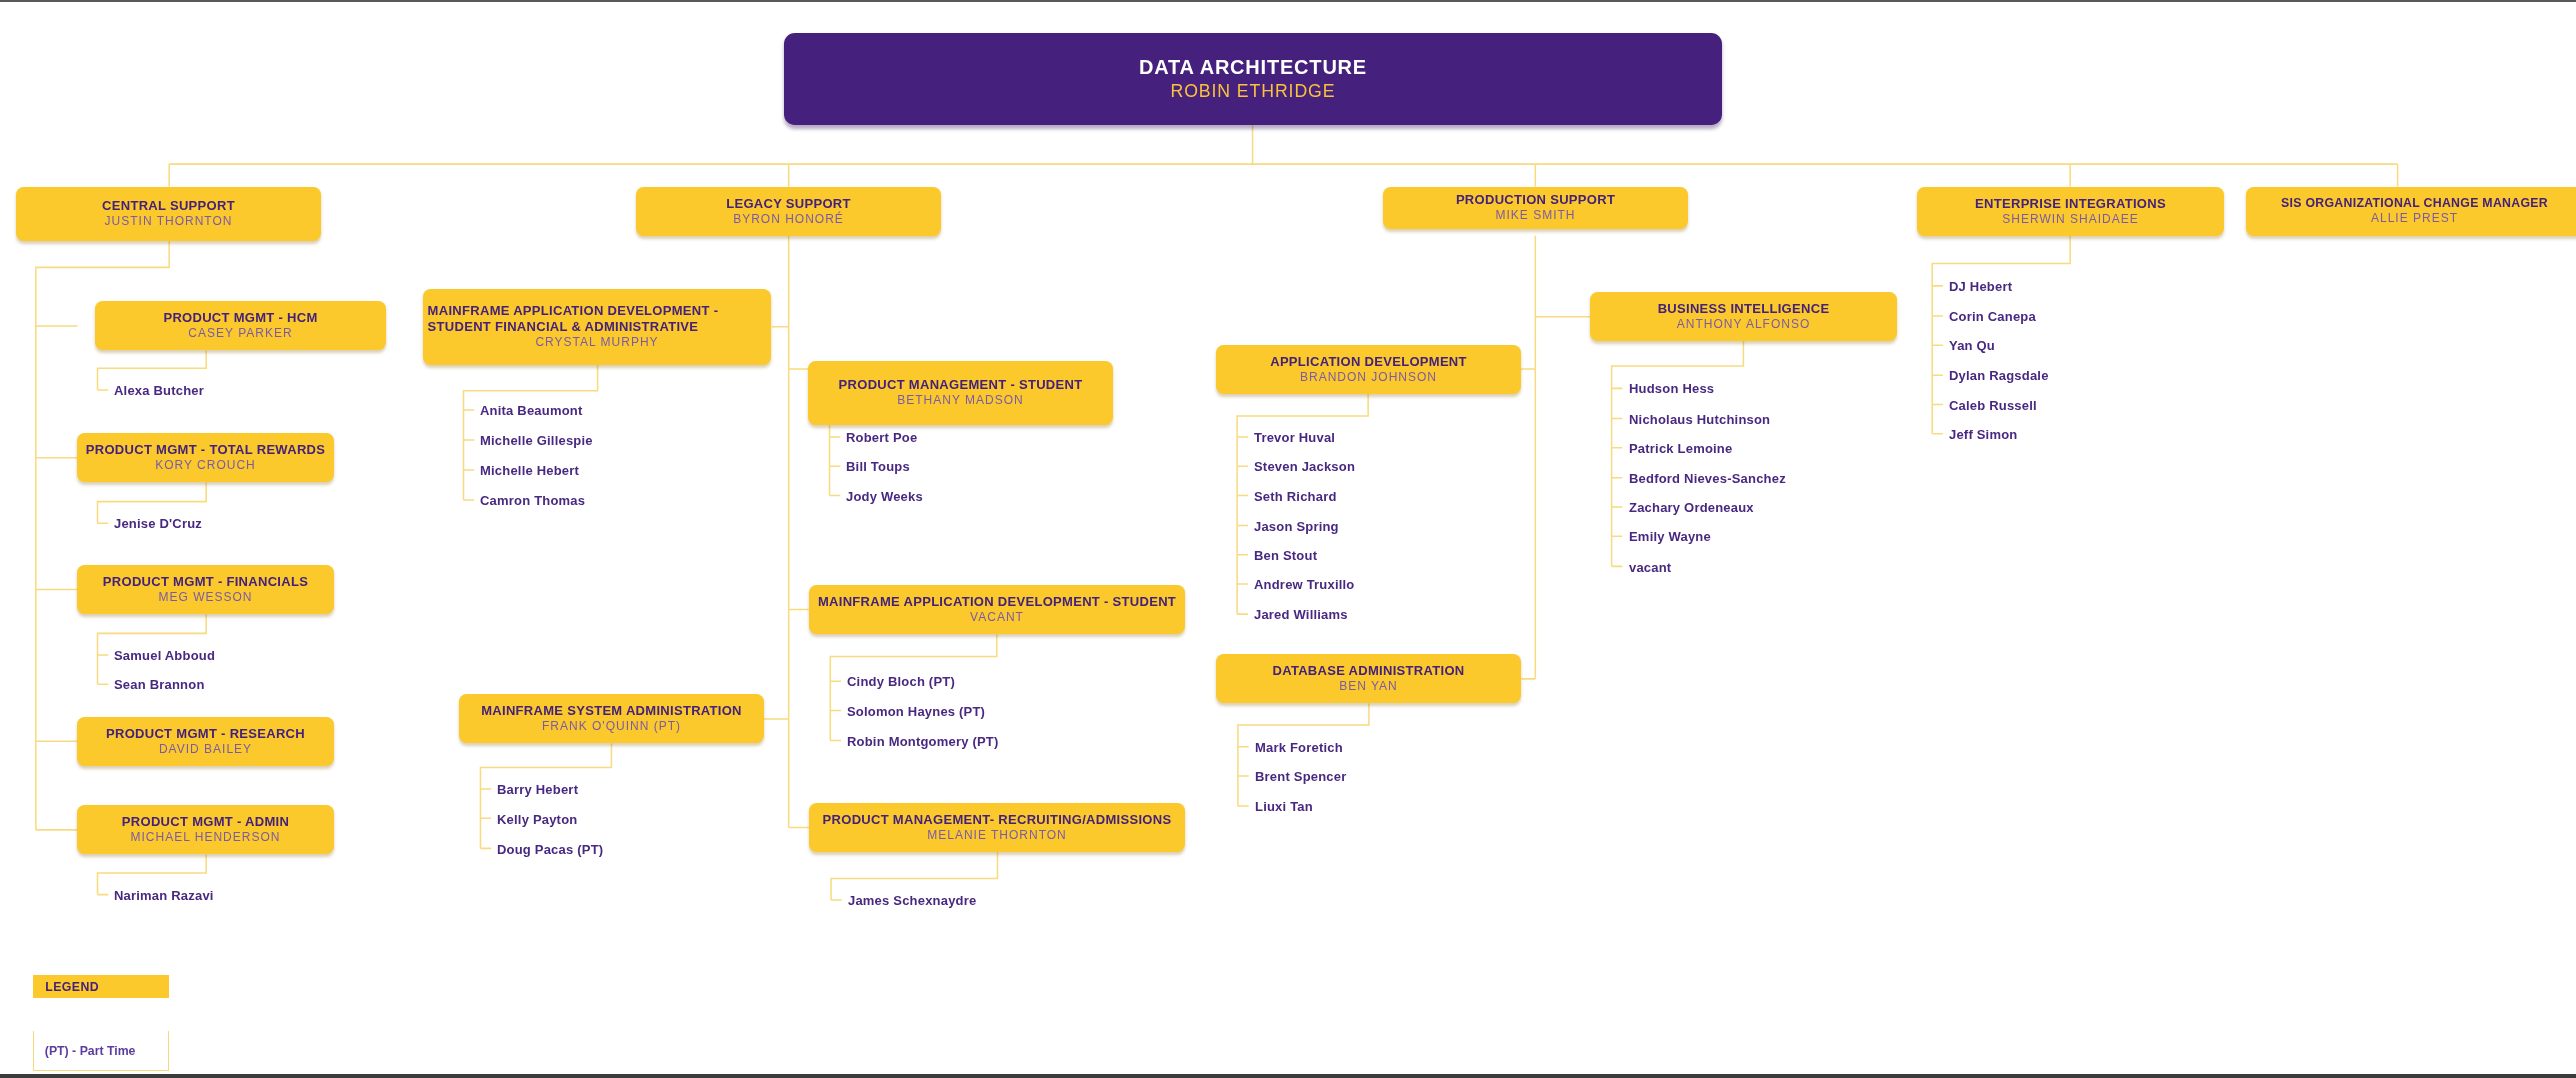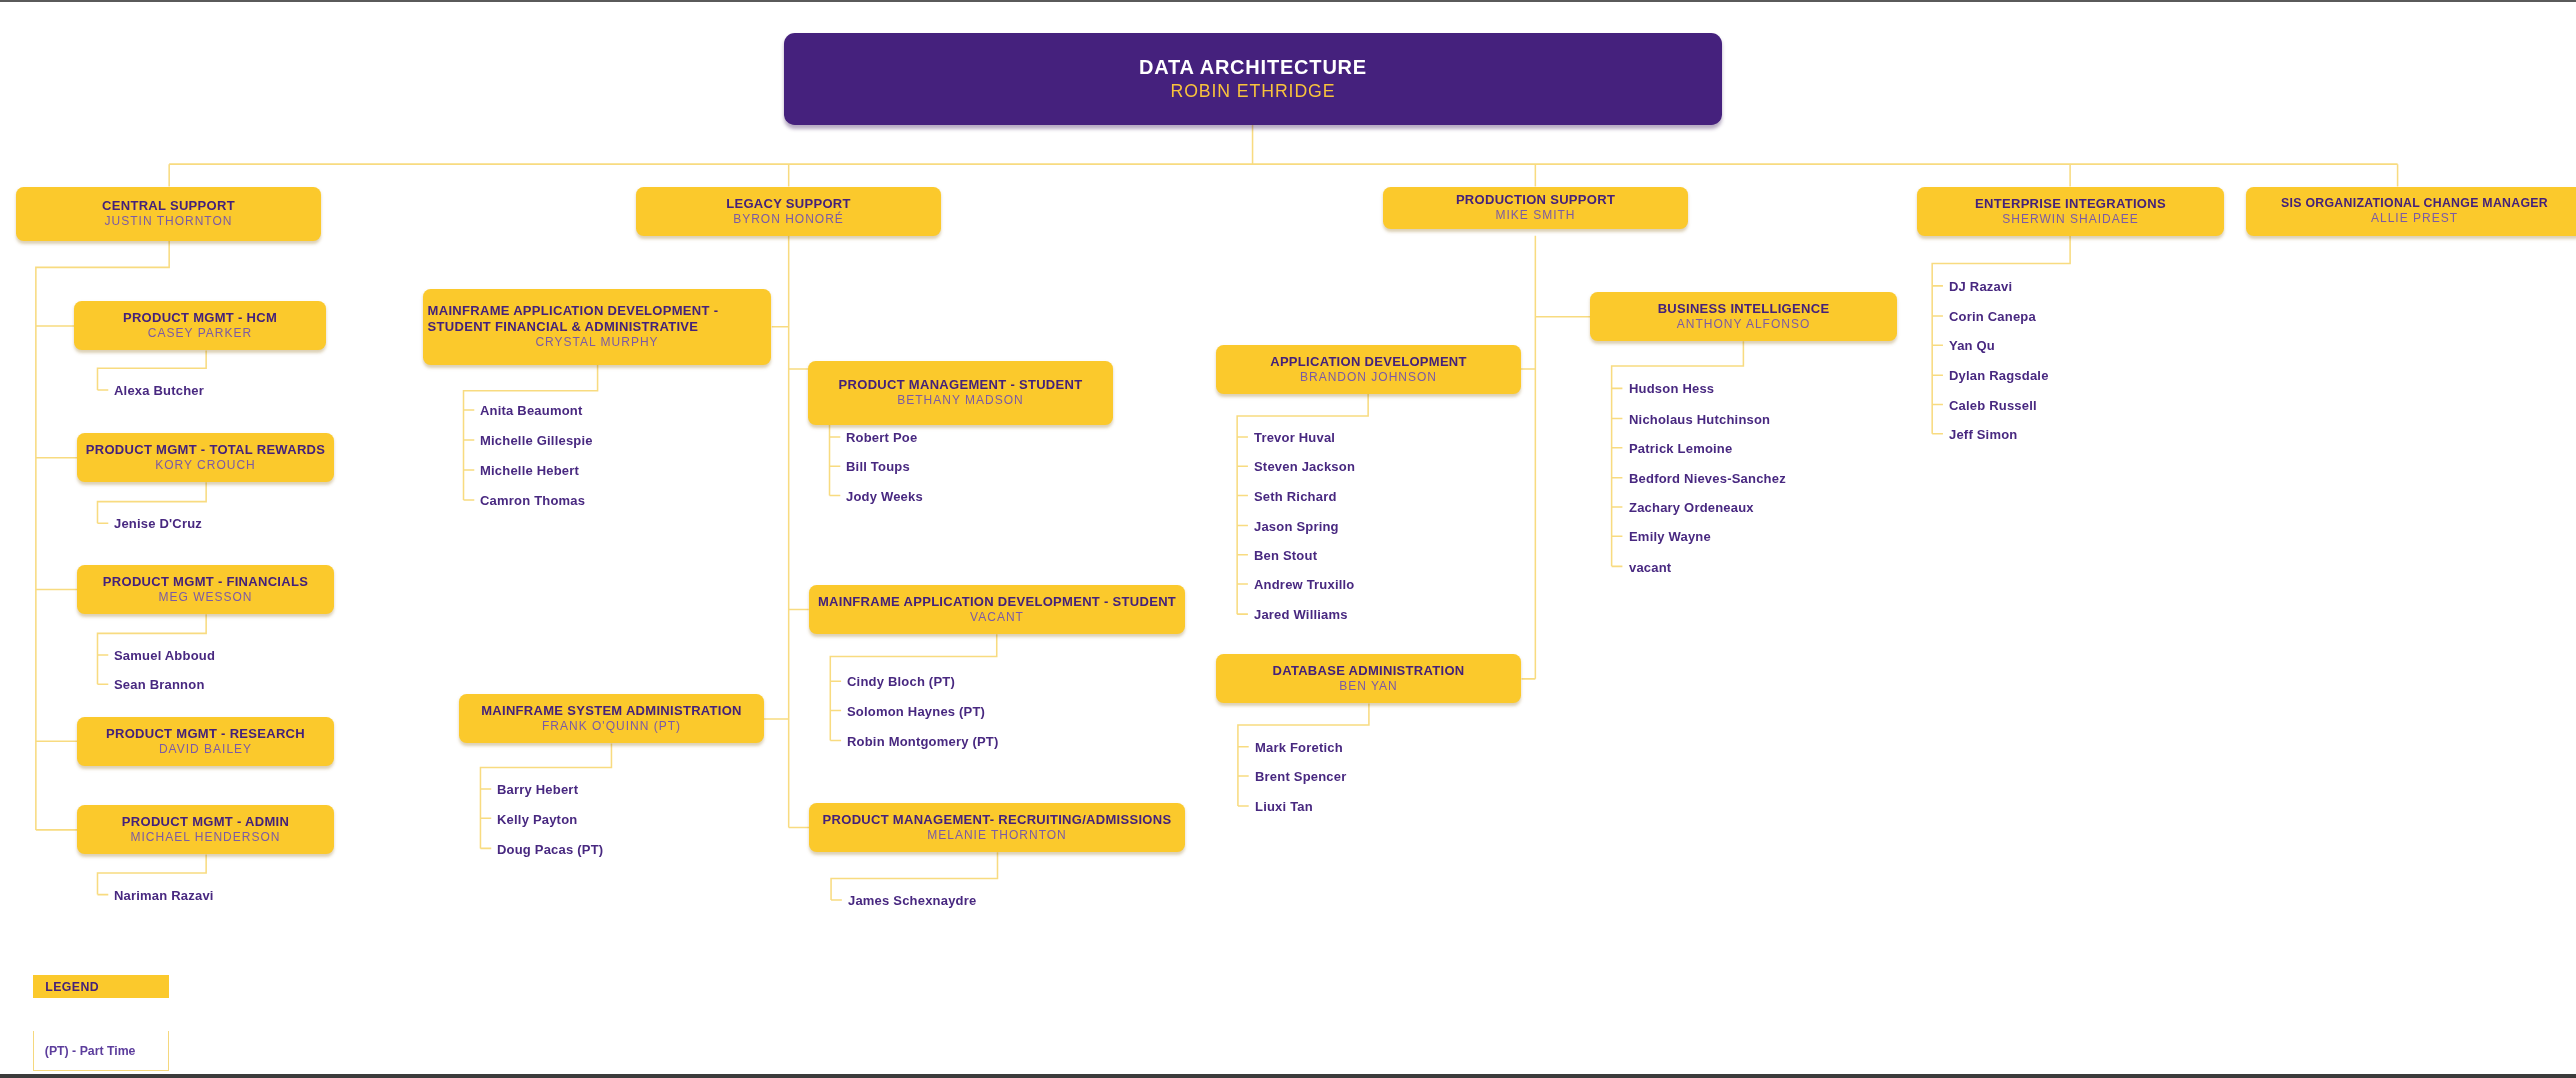--- a/index.html
+++ b/index.html
@@ -65,21 +65,21 @@
 </div>
 <div class="box" style="left:1917px;top:187px;width:307px;height:49px">
   <div class="t">ENTERPRISE INTEGRATIONS</div>
   <div class="n">SHERWIN SHAIDAEE</div>
 </div>
 <div class="box" style="left:2246px;top:187px;width:337px;height:49px">
   <div class="t" style="font-size:12.3px">SIS ORGANIZATIONAL CHANGE MANAGER</div>
   <div class="n">ALLIE PREST</div>
 </div>
 
-<div class="box" style="left:74px;top:301px;width:252px;height:49px">
+<div class="box" style="left:95px;top:301px;width:291px;height:49px">
   <div class="t">PRODUCT MGMT - HCM</div>
   <div class="n">CASEY PARKER</div>
 </div>
 <div class="box" style="left:77px;top:433px;width:257px;height:49px">
   <div class="t">PRODUCT MGMT - TOTAL REWARDS</div>
   <div class="n">KORY CROUCH</div>
 </div>
 <div class="box" style="left:77px;top:565px;width:257px;height:49px">
   <div class="t">PRODUCT MGMT - FINANCIALS</div>
   <div class="n">MEG WESSON</div>
@@ -165,21 +165,21 @@
 <div class="member" style="left:1629px;top:448px">Patrick Lemoine</div>
 <div class="member" style="left:1629px;top:478px">Bedford Nieves-Sanchez</div>
 <div class="member" style="left:1629px;top:507px">Zachary Ordeneaux</div>
 <div class="member" style="left:1629px;top:536px">Emily Wayne</div>
 <div class="member" style="left:1629px;top:567px">vacant</div>
 
 <div class="member" style="left:1255px;top:747px">Mark Foretich</div>
 <div class="member" style="left:1255px;top:776px">Brent Spencer</div>
 <div class="member" style="left:1255px;top:806px">Liuxi Tan</div>
 
-<div class="member" style="left:1949px;top:286px">DJ Razavi</div>
+<div class="member" style="left:1949px;top:286px">DJ Hebert</div>
 <div class="member" style="left:1949px;top:316px">Corin Canepa</div>
 <div class="member" style="left:1949px;top:345px">Yan Qu</div>
 <div class="member" style="left:1949px;top:375px">Dylan Ragsdale</div>
 <div class="member" style="left:1949px;top:405px">Caleb Russell</div>
 <div class="member" style="left:1949px;top:434px">Jeff Simon</div>
 
 <div class="legend-head">LEGEND</div>
 <div class="legend-body">(PT) - Part Time</div>
 
 

